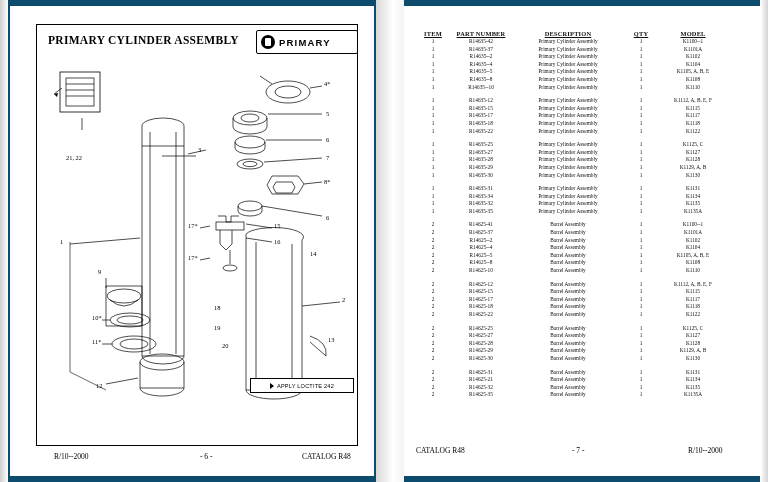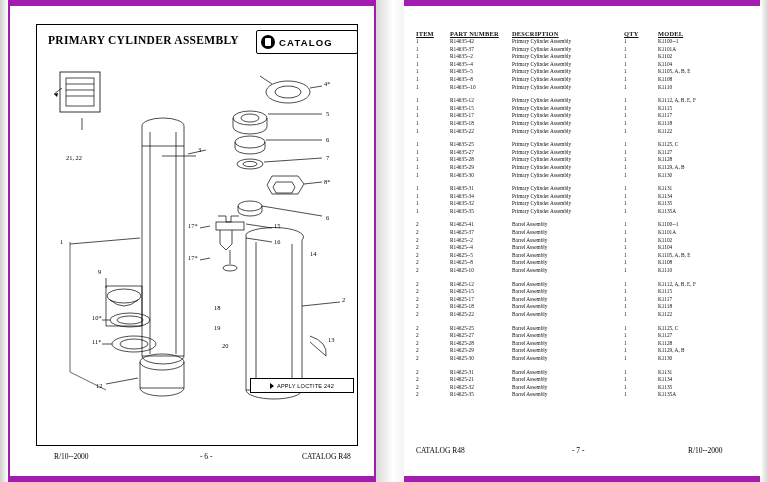--- a/index.html
+++ b/index.html
@@ -5,21 +5,22 @@
   html,body{margin:0;padding:0;}
   body{
     width:768px;height:482px;
     background:#ffffff;
     font-family:"Liberation Serif", serif;
     overflow:hidden;
     position:relative;
   }
   .page{
     position:absolute;inset:0;
-    background:#a21caf;
+    background:#0c4a6e;
+    text-align:center;
   }
   
   .gutter{
     position:absolute;
     left:376px;top:0;width:28px;height:482px;
     background:linear-gradient(90deg,#d9d9d9 0%, #efefef 35%, #ffffff 60%, #f3f3f3 100%);
   }
   .edge-left{
     position:absolute;left:0;top:0;width:8px;height:482px;
     background:linear-gradient(90deg,#cfcfcf,#ffffff);
@@ -129,21 +130,21 @@
   <div class="gutter"></div>
   <div class="edge-right"></div>
 
   <div class="left-page">
 
     <div class="fig-frame"></div>
     <div class="fig-title">PRIMARY CYLINDER ASSEMBLY</div>
 
     <div class="logo-box">
       <span class="logo-mark"></span>
-      <span class="logo-text">CATALOG</span>
+      <span class="logo-text">PRIMARY</span>
     </div>
 
     <svg width="364" height="470" style="position:absolute;left:0;top:0;">
       <g fill="none" stroke="#000" stroke-width="0.7">
 
         <rect x="50" y="66" width="40" height="40" stroke-width="0.8"></rect>
         <rect x="56" y="72" width="28" height="28"></rect>
         <line x1="56" y1="78" x2="84" y2="78"></line>
         <line x1="56" y1="84" x2="84" y2="84"></line>
         <line x1="56" y1="90" x2="84" y2="90"></line>

